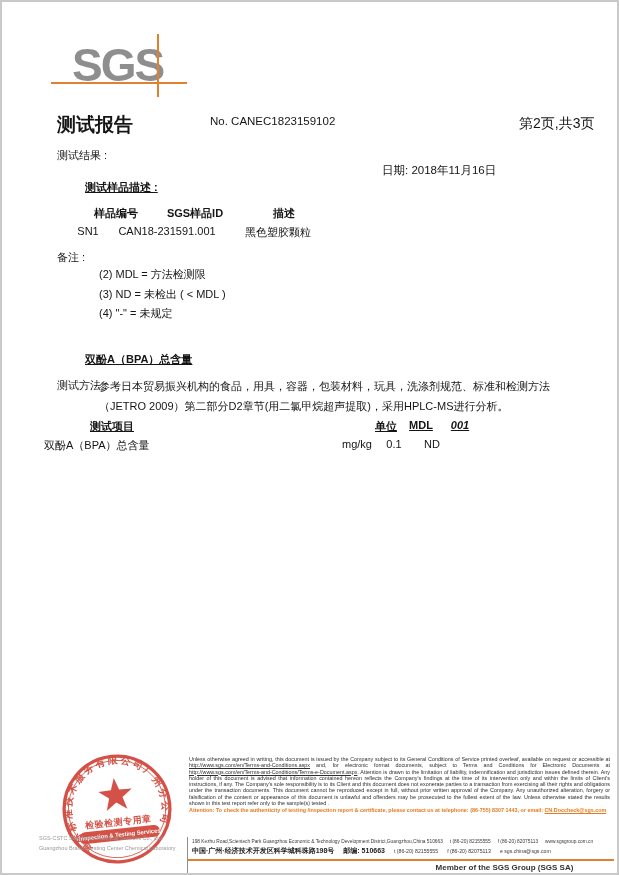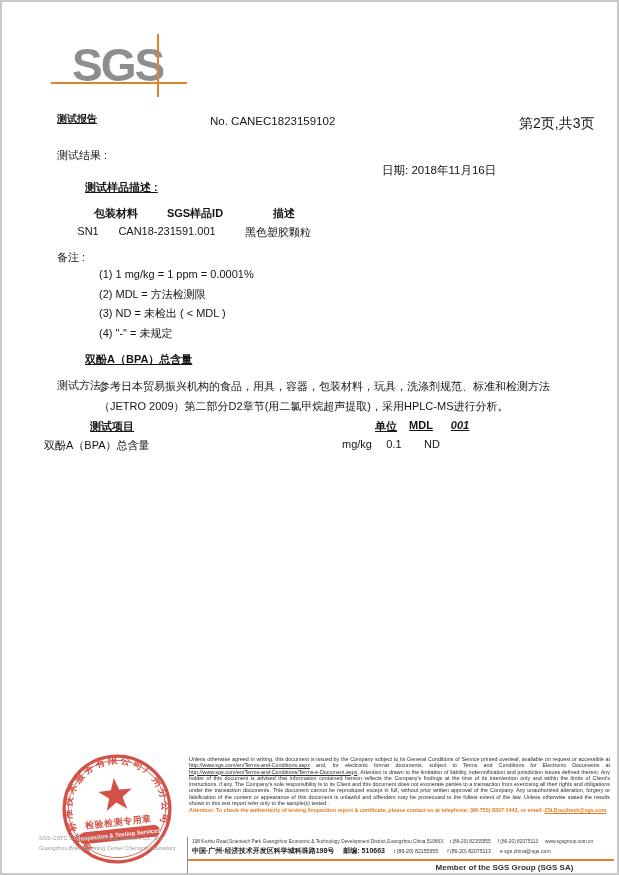--- a/index.html
+++ b/index.html
@@ -15,21 +15,21 @@
   
   .logo-text{
     position:absolute;left:70px;top:40px;
     font-size:46px;font-weight:bold;color:#8e8e8e;
     letter-spacing:-2px;line-height:1;font-family:"Liberation Sans",sans-serif;
   }
   .logo-hline{position:absolute;left:49px;top:80px;width:136px;height:2px;background:#e0812f;}
   .logo-vline{position:absolute;left:155px;top:32px;width:2px;height:63px;background:#e0812f;}
 
   
-  .doc-title{position:absolute;left:55px;top:110px;font-size:10px;font-weight:bold;text-decoration:underline;}
+  .doc-title{position:absolute;left:55px;top:110px;font-size:19px;font-weight:bold;}
   .report-no{position:absolute;left:208px;top:113px;font-size:11.5px;}
   .report-date{position:absolute;left:380px;top:113px;font-size:11.5px;margin-top:48px;}
   .report-page{position:absolute;left:517px;top:113px;font-size:14px;}
 
   
   .body-label{font-size:11px;}
   .u{text-decoration:underline;}
   .b{font-weight:bold;margin-left:28px;}
   .i{font-style:italic;}
   .cell-c{position:absolute;transform:translateX(-50%);font-size:11px;white-space:nowrap;}
@@ -70,30 +70,29 @@
   <div class="logo-vline"></div>
 
   <div class="doc-title">测试报告</div>
   <div class="report-no">No. CANEC1823159102</div>
   <div class="report-date">日期: 2018年11月16日</div>
   <div class="report-page">第2页,共3页</div>
 
   <div class="abs body-label" style="left:55px;top:146px;">测试结果 :</div>
   <div class="abs body-label b u" style="left:55px;top:178px;">测试样品描述 :</div>
 
-  <span class="cell-c b" style="left:86px;top:204px;">包装材料</span>
+  <span class="cell-c b" style="left:86px;top:204px;">样品编号</span>
   <span class="cell-c b" style="left:165px;top:204px;">SGS样品ID</span>
   <span class="cell-l b" style="left:243px;top:204px;">描述</span>
   <span class="cell-c" style="left:86px;top:223px;">SN1</span>
   <span class="cell-c" style="left:165px;top:223px;">CAN18-231591.001</span>
   <span class="cell-l" style="left:243px;top:223px;">黑色塑胶颗粒</span>
 
   <div class="abs body-label" style="left:55px;top:248px;">备注 :</div>
   <div class="remarks-list">
-    <div>(1) 1 mg/kg = 1 ppm = 0.0001%</div>
     <div>(2) MDL = 方法检测限</div>
     <div>(3) ND = 未检出 ( &lt; MDL )</div>
     <div>(4) "-" = 未规定</div>
   </div>
 
   <div class="abs body-label b u" style="left:55px;top:350px;">双酚A（BPA）总含量</div>
   <div class="method-label">测试方法 :</div>
   <div class="method-text">参考日本贸易振兴机构的食品，用具，容器，包装材料，玩具，洗涤剂规范、标准和检测方法（JETRO 2009）第二部分D2章节(用二氯甲烷超声提取)，采用HPLC-MS进行分析。</div>
 
   <span class="cell-l b u" style="left:60px;top:417px;">测试项目</span>

